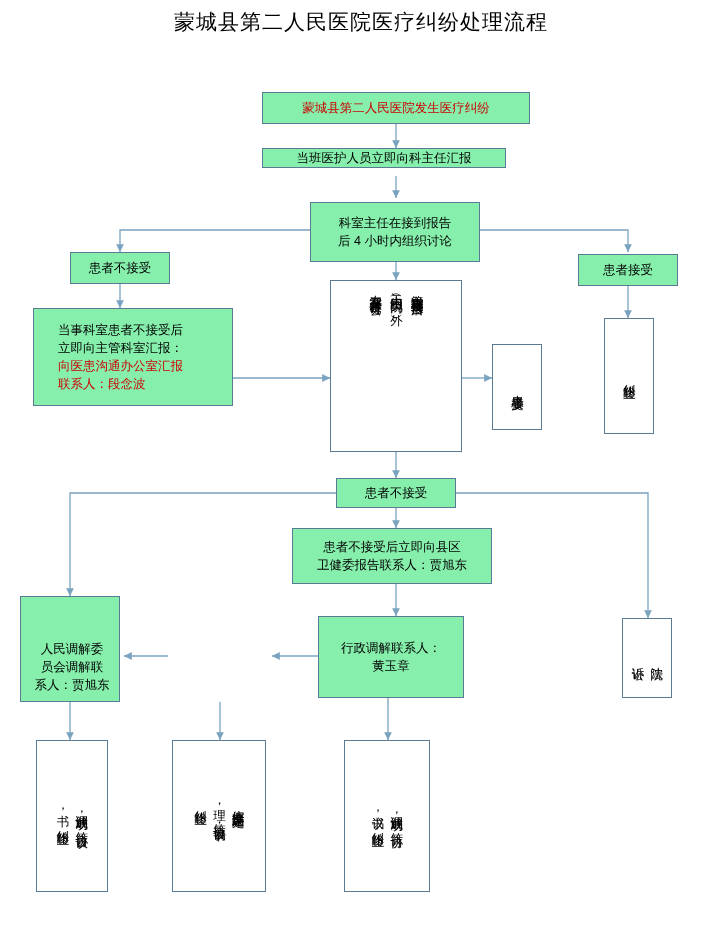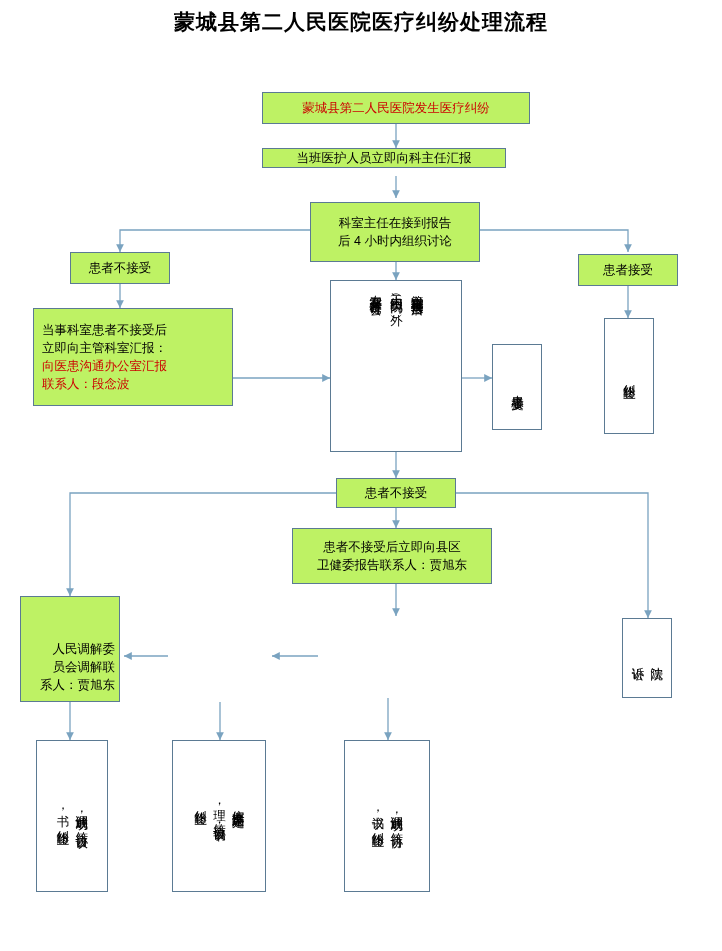--- a/index.html
+++ b/index.html
@@ -21,30 +21,30 @@
     width: 722px;
     height: 951px;
   }
   .title {
     position: absolute;
     left: 0;
     top: 8px;
     width: 722px;
     text-align: center;
     font-family: "Liberation Serif", serif;
-    font-weight: bold;
+    font-weight: normal;
     font-size: 21px;
     letter-spacing: 1px;
     color: #000;
   }
   .node {
     position: absolute;
     box-sizing: border-box;
     border: 1px solid #5b7a93;
-    background: #bef264;
+    background: #86efac;
     display: flex;
     align-items: center;
     justify-content: center;
     text-align: center;
     font-size: 12.5px;
     line-height: 1.45;
     padding: 2px 4px;
   }
   .node .inner {
     width: 100%;
@@ -148,21 +148,21 @@
   </div>
 
   <div class="node" style="left:70px; top:252px; width:100px; height:32px;">
     <div class="inner">患者不接受</div>
   </div>
 
   <div class="node" style="left:578px; top:254px; width:100px; height:32px;">
     <div class="inner">患者接受</div>
   </div>
 
-  <div class="node" style="left:33px; top:308px; width:200px; height:98px; flex-direction:column; justify-content:center; align-items:flex-start; padding-left:8px;">
+  <div class="node" style="left:33px; top:308px; width:200px; height:98px; flex-direction:column; justify-content:center; align-items:flex-start; padding-left:24px;">
     <div>当事科室患者不接受后</div>
     <div>立即向主管科室汇报：</div>
     <div class="red">向医患沟通办公室汇报</div>
     <div class="red">联系人：段念波</div>
   </div>
 
   <div class="vnode" style="left:330px; top:280px; width:132px; height:172px;">
     <div style="display:flex; flex-direction:row-reverse; height:100%; align-items:flex-start; justify-content:center; gap:2px;">
       <div class="vtext">主管科室接到报告后一</div>
       <div class="vtext">天内组织（院内、外）</div>
@@ -181,26 +181,30 @@
   <div class="node" style="left:336px; top:478px; width:120px; height:30px;">
     <div class="inner">患者不接受</div>
   </div>
 
   <div class="node" style="left:292px; top:528px; width:200px; height:56px;">
     <div class="inner">患者不接受后立即向县区
 卫健委报告联系人：贾旭东</div>
   </div>
 
   <div class="node" style="left:20px; top:596px; width:100px; height:106px; align-items:center;">
-    <div class="inner" style="text-align:right; padding-left:4px;margin-top:36px;">人民调解委
+    <div class="inner" style="text-align:center; padding-left:4px;margin-top:36px;">人民调解委
 员会调解联
 系人：贾旭东</div>
   </div>
 
 
+  <div class="node" style="left:318px; top:616px; width:146px; height:82px;">
+    <div class="inner">行政调解联系人：
+黄玉章</div>
+  </div>
 
   <div class="vnode" style="left:622px; top:618px; width:50px; height:80px;">
     <div class="vtext">法院
 诉讼</div>
   </div>
 
   <div class="vnode" style="left:36px; top:740px; width:72px; height:152px;">
     <div class="vtext">调解成功，签订协议
 书，纠纷终止</div>
   </div>

